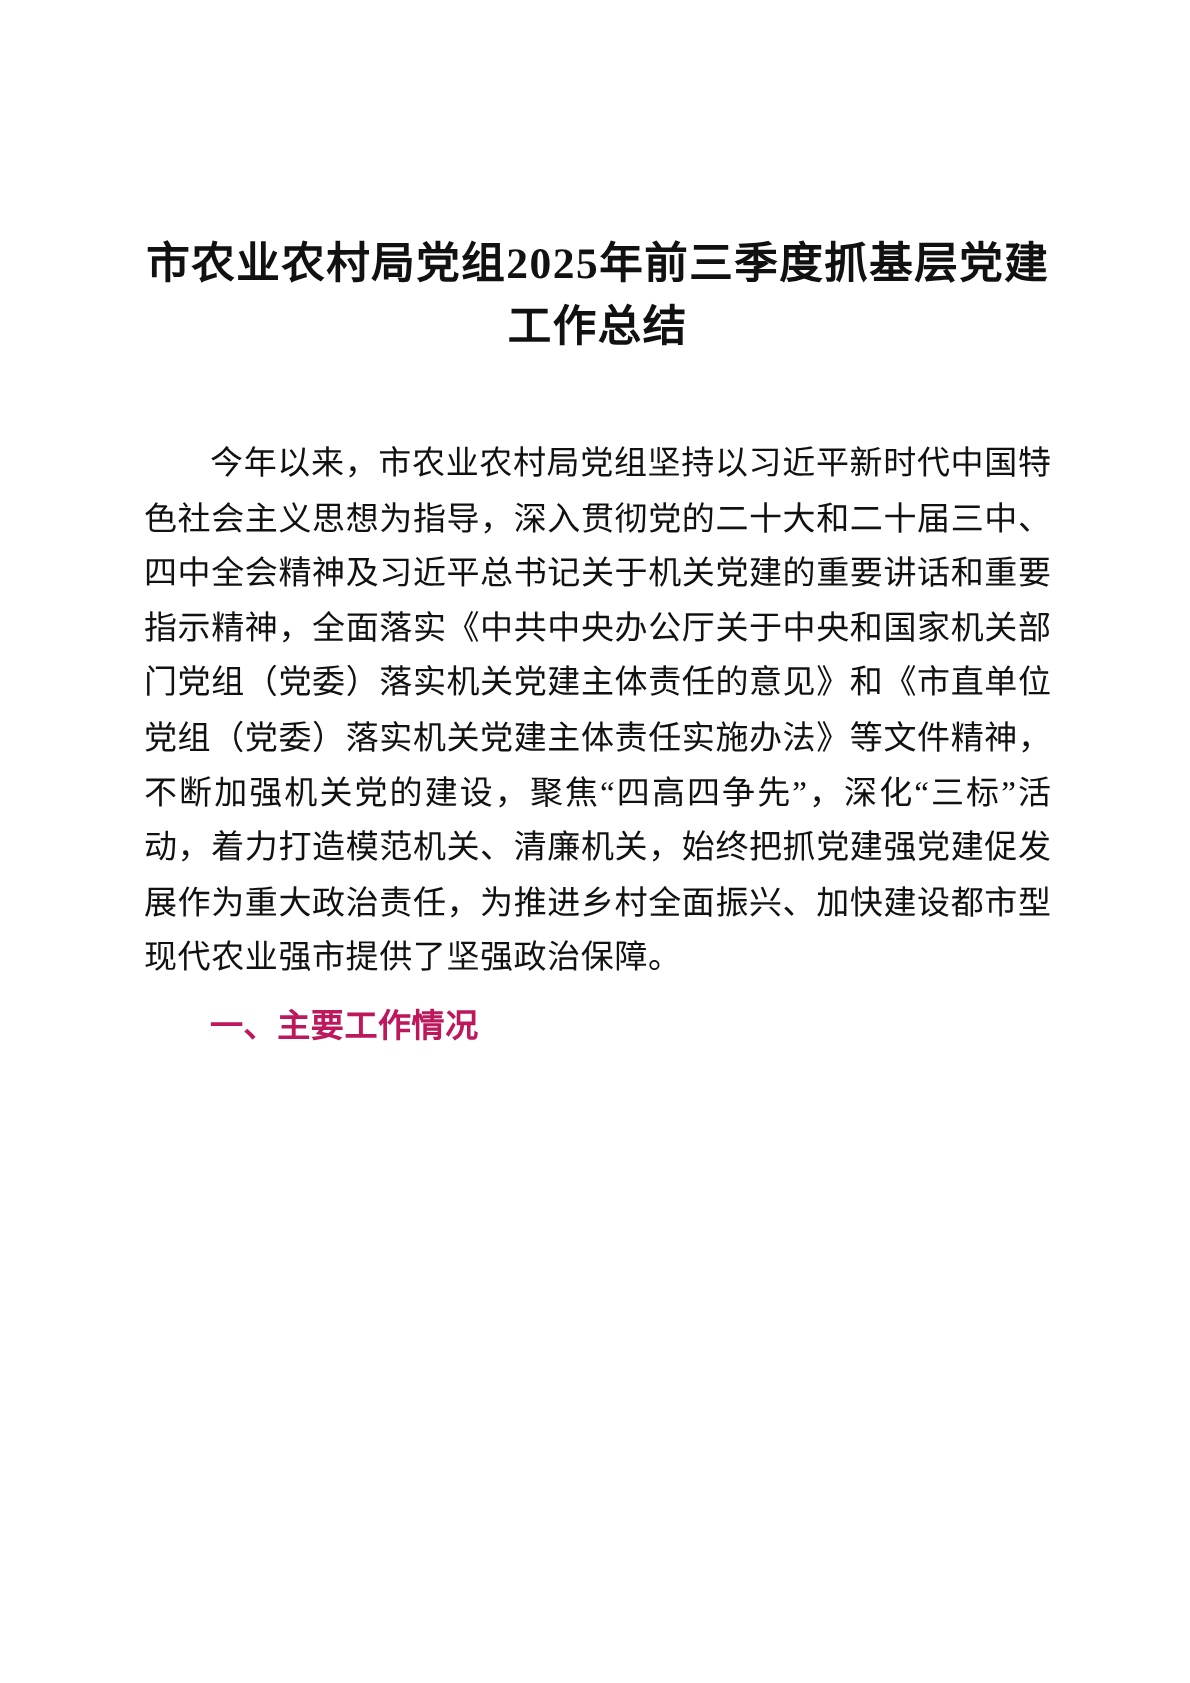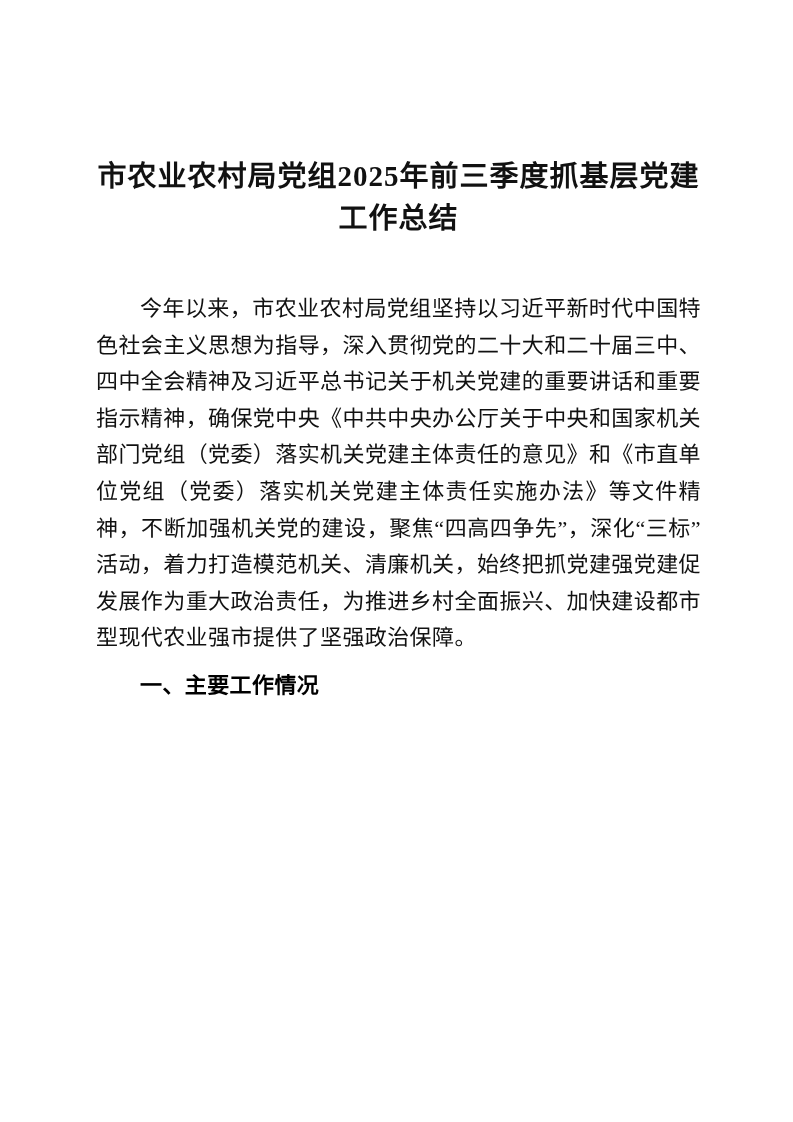--- a/index.html
+++ b/index.html
@@ -42,27 +42,27 @@
     word-break: break-all;
     font-family: "Liberation Serif", "DejaVu Serif", serif;
   }
   .section-heading {
     margin: 10px 0 6px 0;
     font-size: 22px;
     font-weight: 700;
     line-height: 37px;
     text-indent: 2em;
     letter-spacing: 0.4px;
-    color: #000000;
-    font-family: Liberation Serif, serif;
+    color: #be185d;
+    font-family: Liberation Mono, monospace;
   }
 </style>
 </head>
 <body>
 
 <div class="page">
   <h1 class="doc-title">市农业农村局党组2025年前三季度抓基层党建工作总结</h1>
 
-  <p class="para">今年以来，市农业农村局党组坚持以习近平新时代中国特色社会主义思想为指导，深入贯彻党的二十大和二十届三中、四中全会精神及习近平总书记关于机关党建的重要讲话和重要指示精神，确保党中央《中共中央办公厅关于中央和国家机关部门党组（党委）落实机关党建主体责任的意见》和《市直单位党组（党委）落实机关党建主体责任实施办法》等文件精神，不断加强机关党的建设，聚焦“四高四争先”，深化“三标”活动，着力打造模范机关、清廉机关，始终把抓党建强党建促发展作为重大政治责任，为推进乡村全面振兴、加快建设都市型现代农业强市提供了坚强政治保障。</p>
+  <p class="para">今年以来，市农业农村局党组坚持以习近平新时代中国特色社会主义思想为指导，深入贯彻党的二十大和二十届三中、四中全会精神及习近平总书记关于机关党建的重要讲话和重要指示精神，全面落实《中共中央办公厅关于中央和国家机关部门党组（党委）落实机关党建主体责任的意见》和《市直单位党组（党委）落实机关党建主体责任实施办法》等文件精神，不断加强机关党的建设，聚焦“四高四争先”，深化“三标”活动，着力打造模范机关、清廉机关，始终把抓党建强党建促发展作为重大政治责任，为推进乡村全面振兴、加快建设都市型现代农业强市提供了坚强政治保障。</p>
 
   <h2 class="section-heading">一、主要工作情况</h2>
 
 </div>
 
 </body></html>

